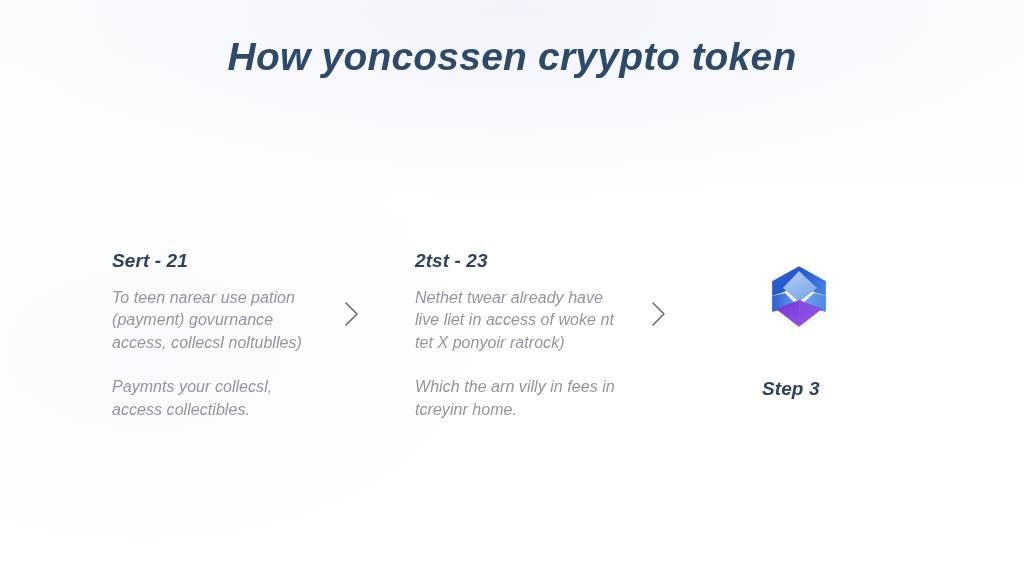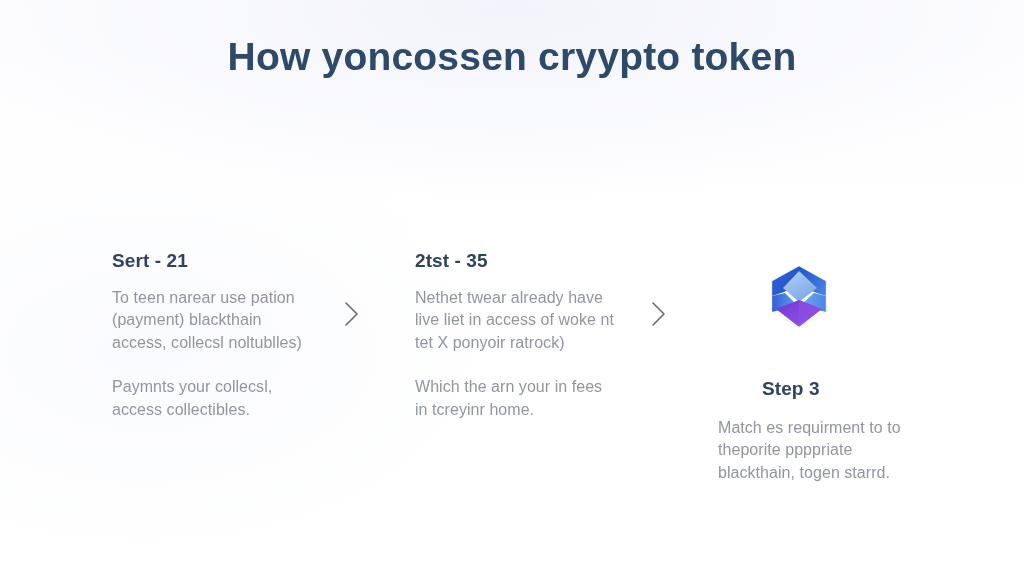--- a/index.html
+++ b/index.html
@@ -16,20 +16,21 @@
 
   .slide {
     position: relative;
     width: 1024px;
     height: 585px;
     box-sizing: border-box;
     background:
       radial-gradient(ellipse 760px 240px at 50% 2%, #f3f4fb 0%, rgba(246,247,252,0.55) 48%, rgba(255,255,255,0) 78%),
       radial-gradient(ellipse 520px 300px at 14% 60%, #fafbfe 0%, rgba(255,255,255,0) 72%),
       linear-gradient(180deg, #fdfdff 0%, #ffffff 42%, #ffffff 100%);
+    font-style: italic;
   }
 
   .title {
     position: absolute;
     top: 34px;
     left: 0;
     width: 1024px;
     text-align: center;
     font-size: 39px;
     font-weight: 700;
@@ -111,34 +112,34 @@
 <body>
 
 <div class="slide">
 
   <div class="title">How yoncossen cryypto token</div>
 
   <div class="steps">
 
     <div class="col col-1">
       <div class="step-head">Sert - 21</div>
-      <p class="step-body">To teen narear use pation (payment) blackthain access, collecsl noltublles)</p>
+      <p class="step-body">To teen narear use pation (payment) govurnance access, collecsl noltublles)</p>
       <p class="step-body">Paymnts your collecsl, access collectibles.</p>
     </div>
 
     <div class="chevron chev-1">
       <svg width="28" height="34" viewBox="0 0 28 34" fill="none" xmlns="http://www.w3.org/2000/svg">
         <path d="M8 6 L19 17 L8 28" stroke="#6b6b6b" stroke-width="1.6" stroke-linecap="round" stroke-linejoin="round" fill="none"></path>
       </svg>
     </div>
 
     <div class="col col-2">
-      <div class="step-head">2tst - 35</div>
+      <div class="step-head">2tst - 23</div>
       <p class="step-body">Nethet twear already have live liet in access of woke nt tet X ponyoir ratrock)</p>
-      <p class="step-body">Which the arn your in fees in tcreyinr home.</p>
+      <p class="step-body">Which the arn villy in fees in tcreyinr home.</p>
     </div>
 
     <div class="chevron chev-2">
       <svg width="28" height="34" viewBox="0 0 28 34" fill="none" xmlns="http://www.w3.org/2000/svg">
         <path d="M8 6 L19 17 L8 28" stroke="#6b6b6b" stroke-width="1.6" stroke-linecap="round" stroke-linejoin="round" fill="none"></path>
       </svg>
     </div>
 
     <div class="col col-3">
 
@@ -193,19 +194,18 @@
 
             <polygon points="35,38 58,47 35,56" fill="#8b4de0" opacity="0.85"></polygon>
           </g>
 
           <polygon points="35,4 62,19 62,50 35,65 8,50 8,19" fill="none" stroke="#cdd8ef" stroke-width="0.7" opacity="0.6"></polygon>
         </svg>
       </div>
 
       <div class="text-wrap">
         <div class="step-head">Step 3</div>
-        <p class="step-body">Match es requirment to to theporite ppppriate blackthain, togen starrd.</p>
       </div>
 
     </div>
 
   </div>
 </div>
 
 </body></html>

